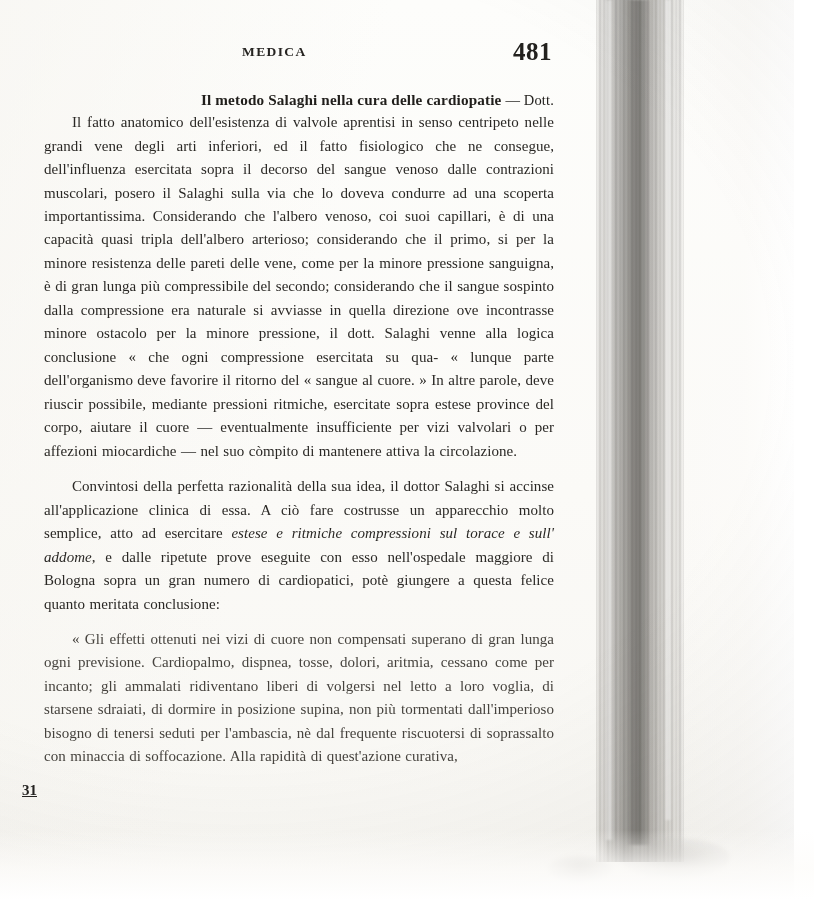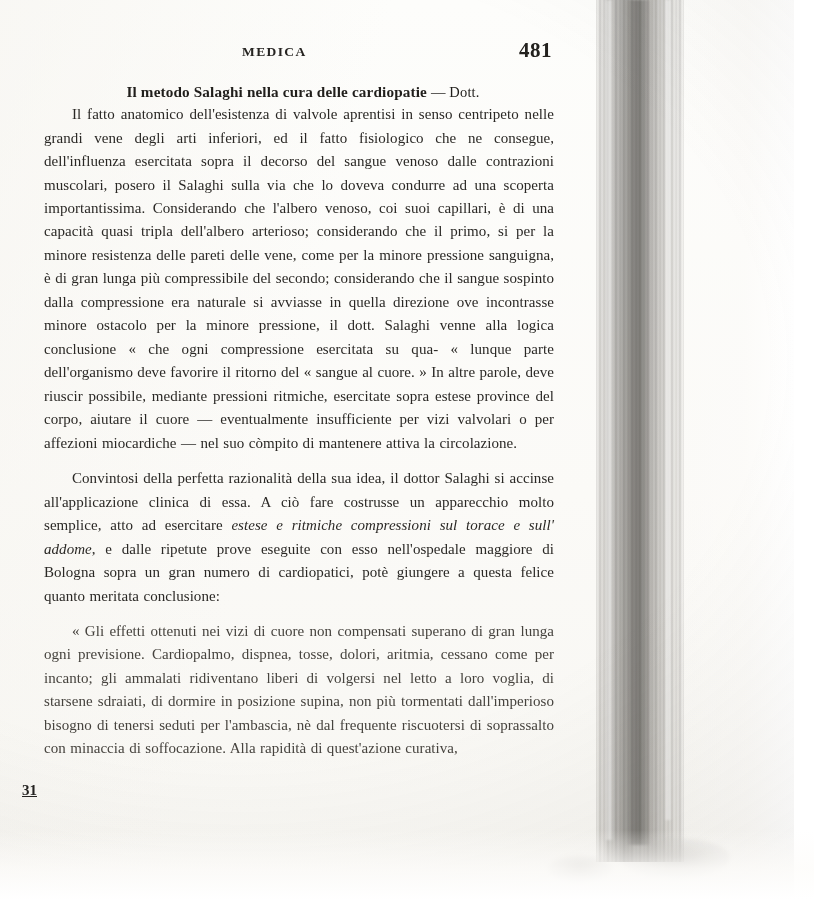--- a/index.html
+++ b/index.html
@@ -130,33 +130,33 @@
     font-size: 13.5px;
     font-weight: bold;
     letter-spacing: 1.4px;
     color: #262421;
     font-family: "Liberation Serif", serif;
   }
   .folio {
     position: absolute;
     right: 2px;
     top: -2px;
-    font-size: 21px;
+    font-size: 25px;
     font-weight: bold;
     color: #23211e;
     letter-spacing: 0.5px;
   }
 
   .article-title {
     font-size: 15.2px;
     font-weight: bold;
-    text-align: center;
+    text-align: right;
     color: #201e1b;
     letter-spacing: 0.15px;
-    margin: 16px 0 2px 8px;
+    margin: 24px 0 2px 8px;
     line-height: 1.25;
   }
   .article-title .byline-dott {
     font-weight: normal;
     font-size: 14.5px;
   }
 
   .byline {
     margin: 2px 0 10px 58px;
     font-size: 14px;

